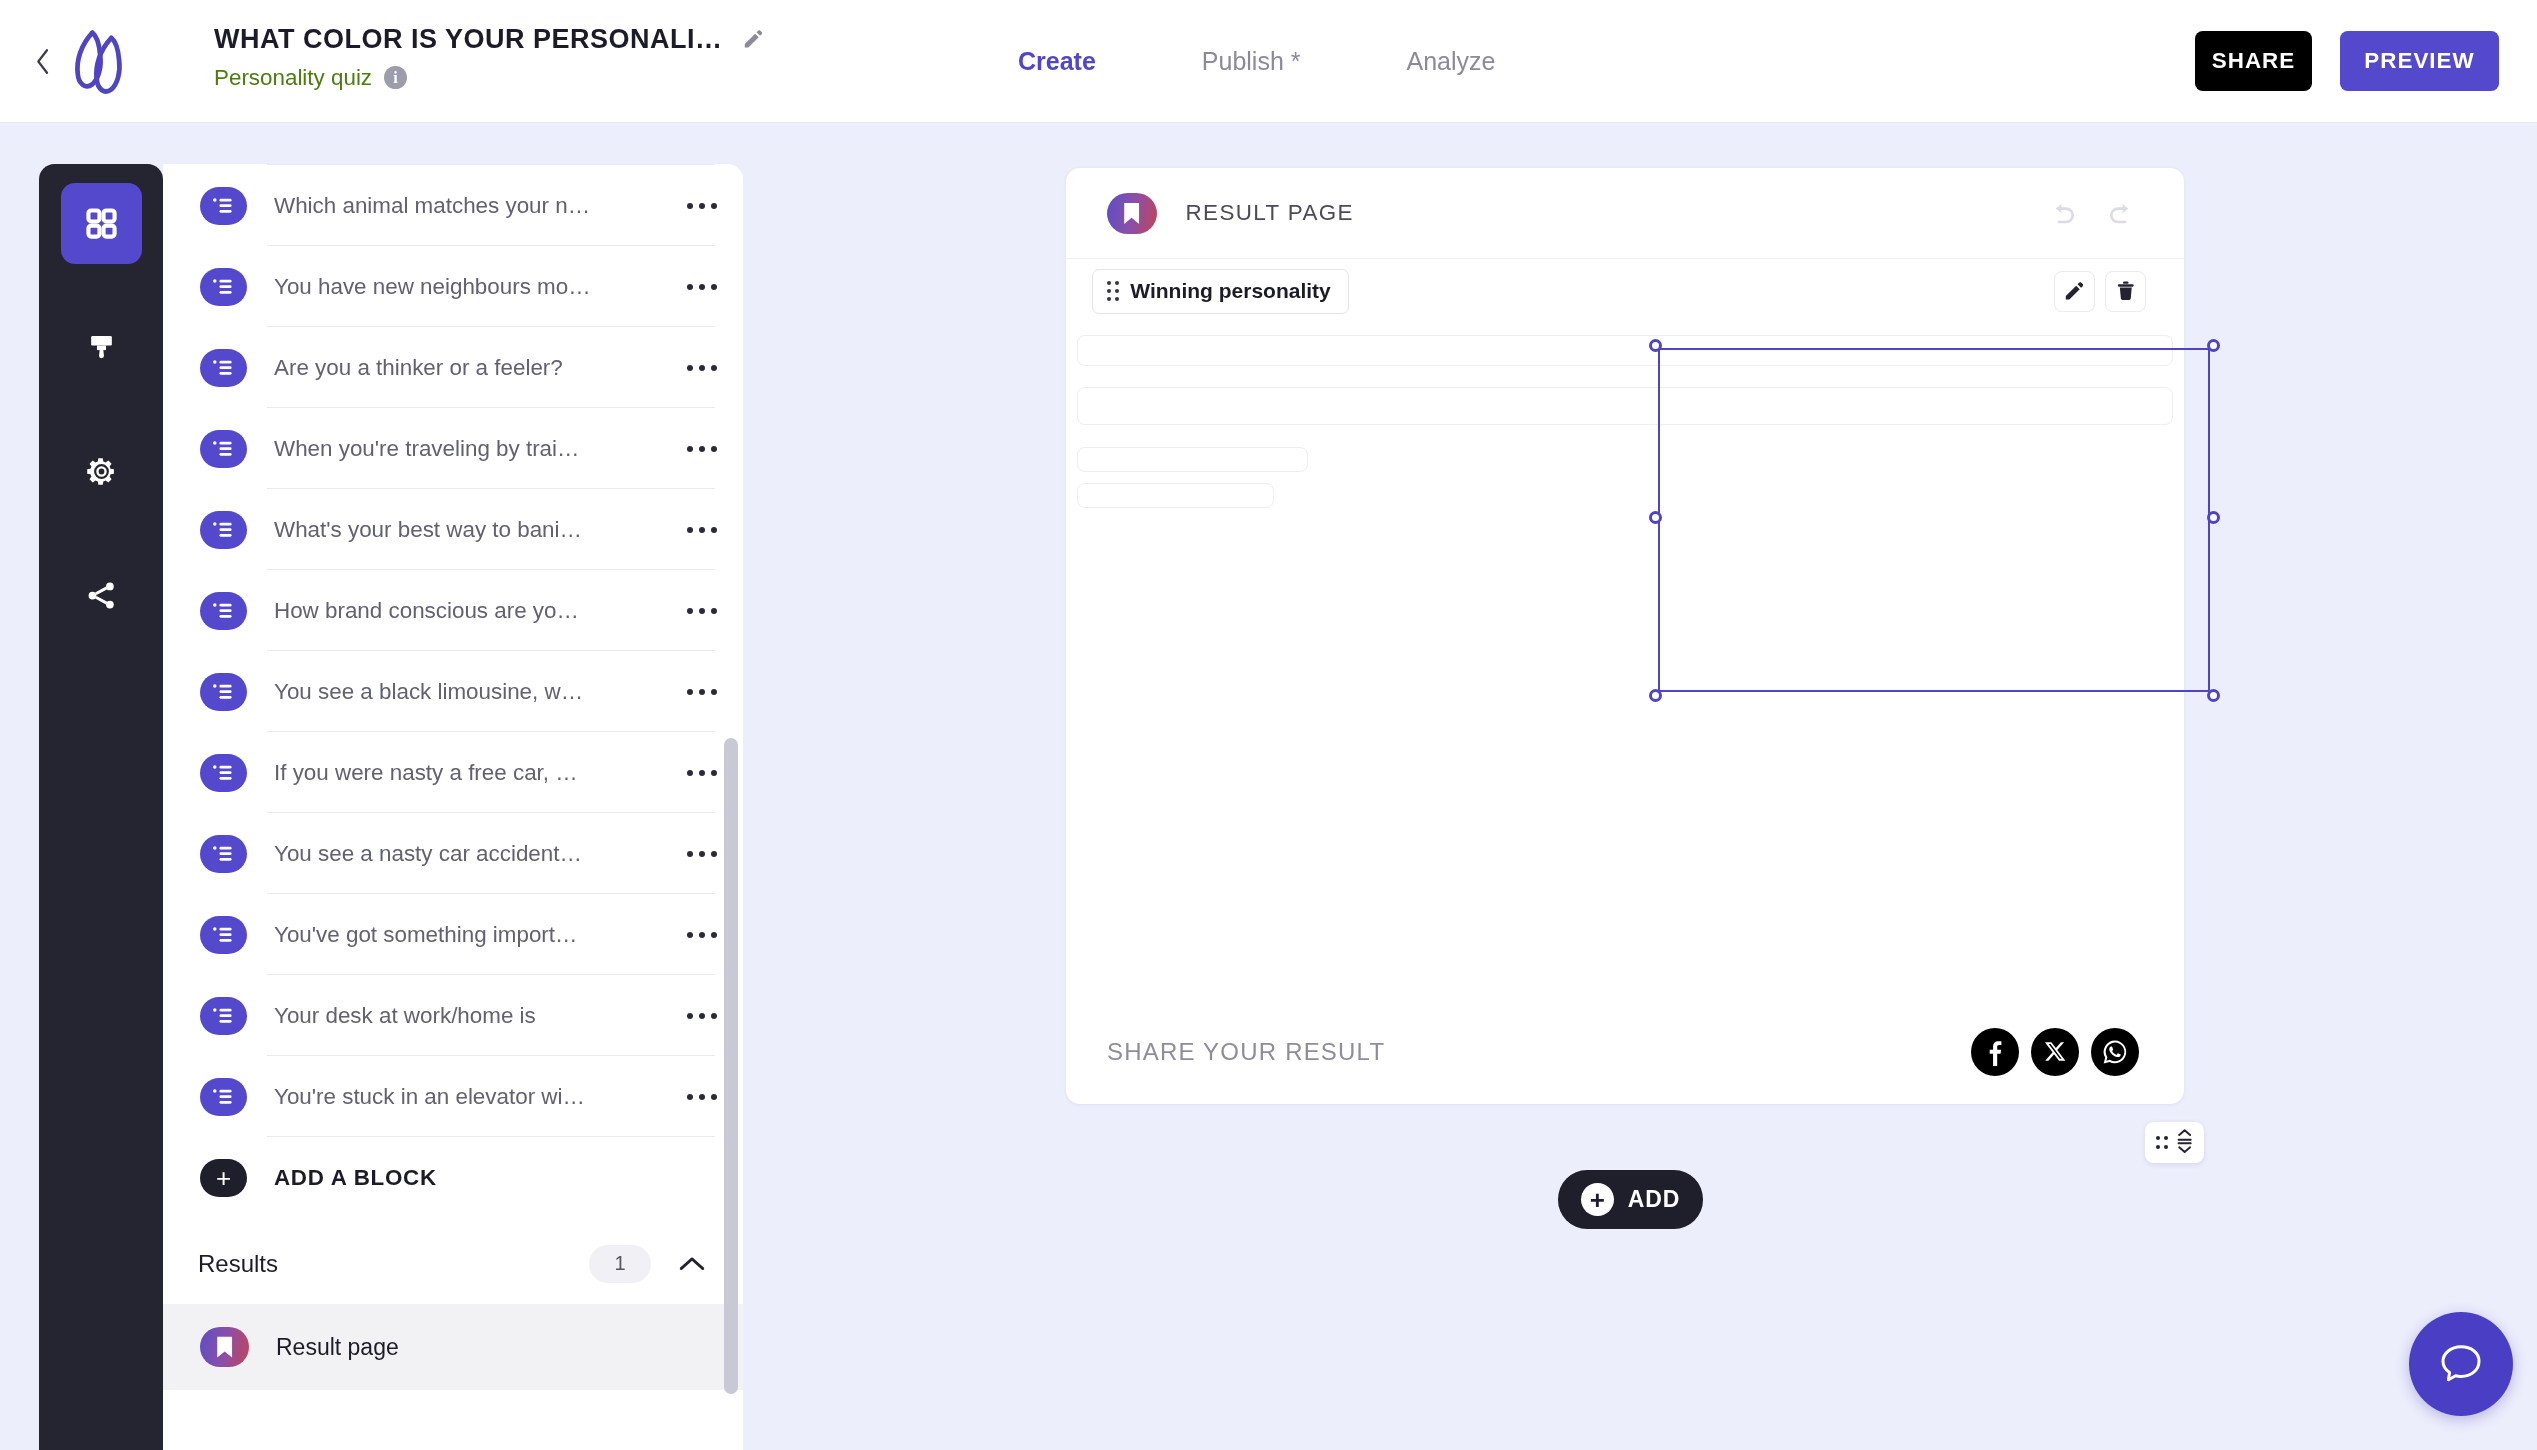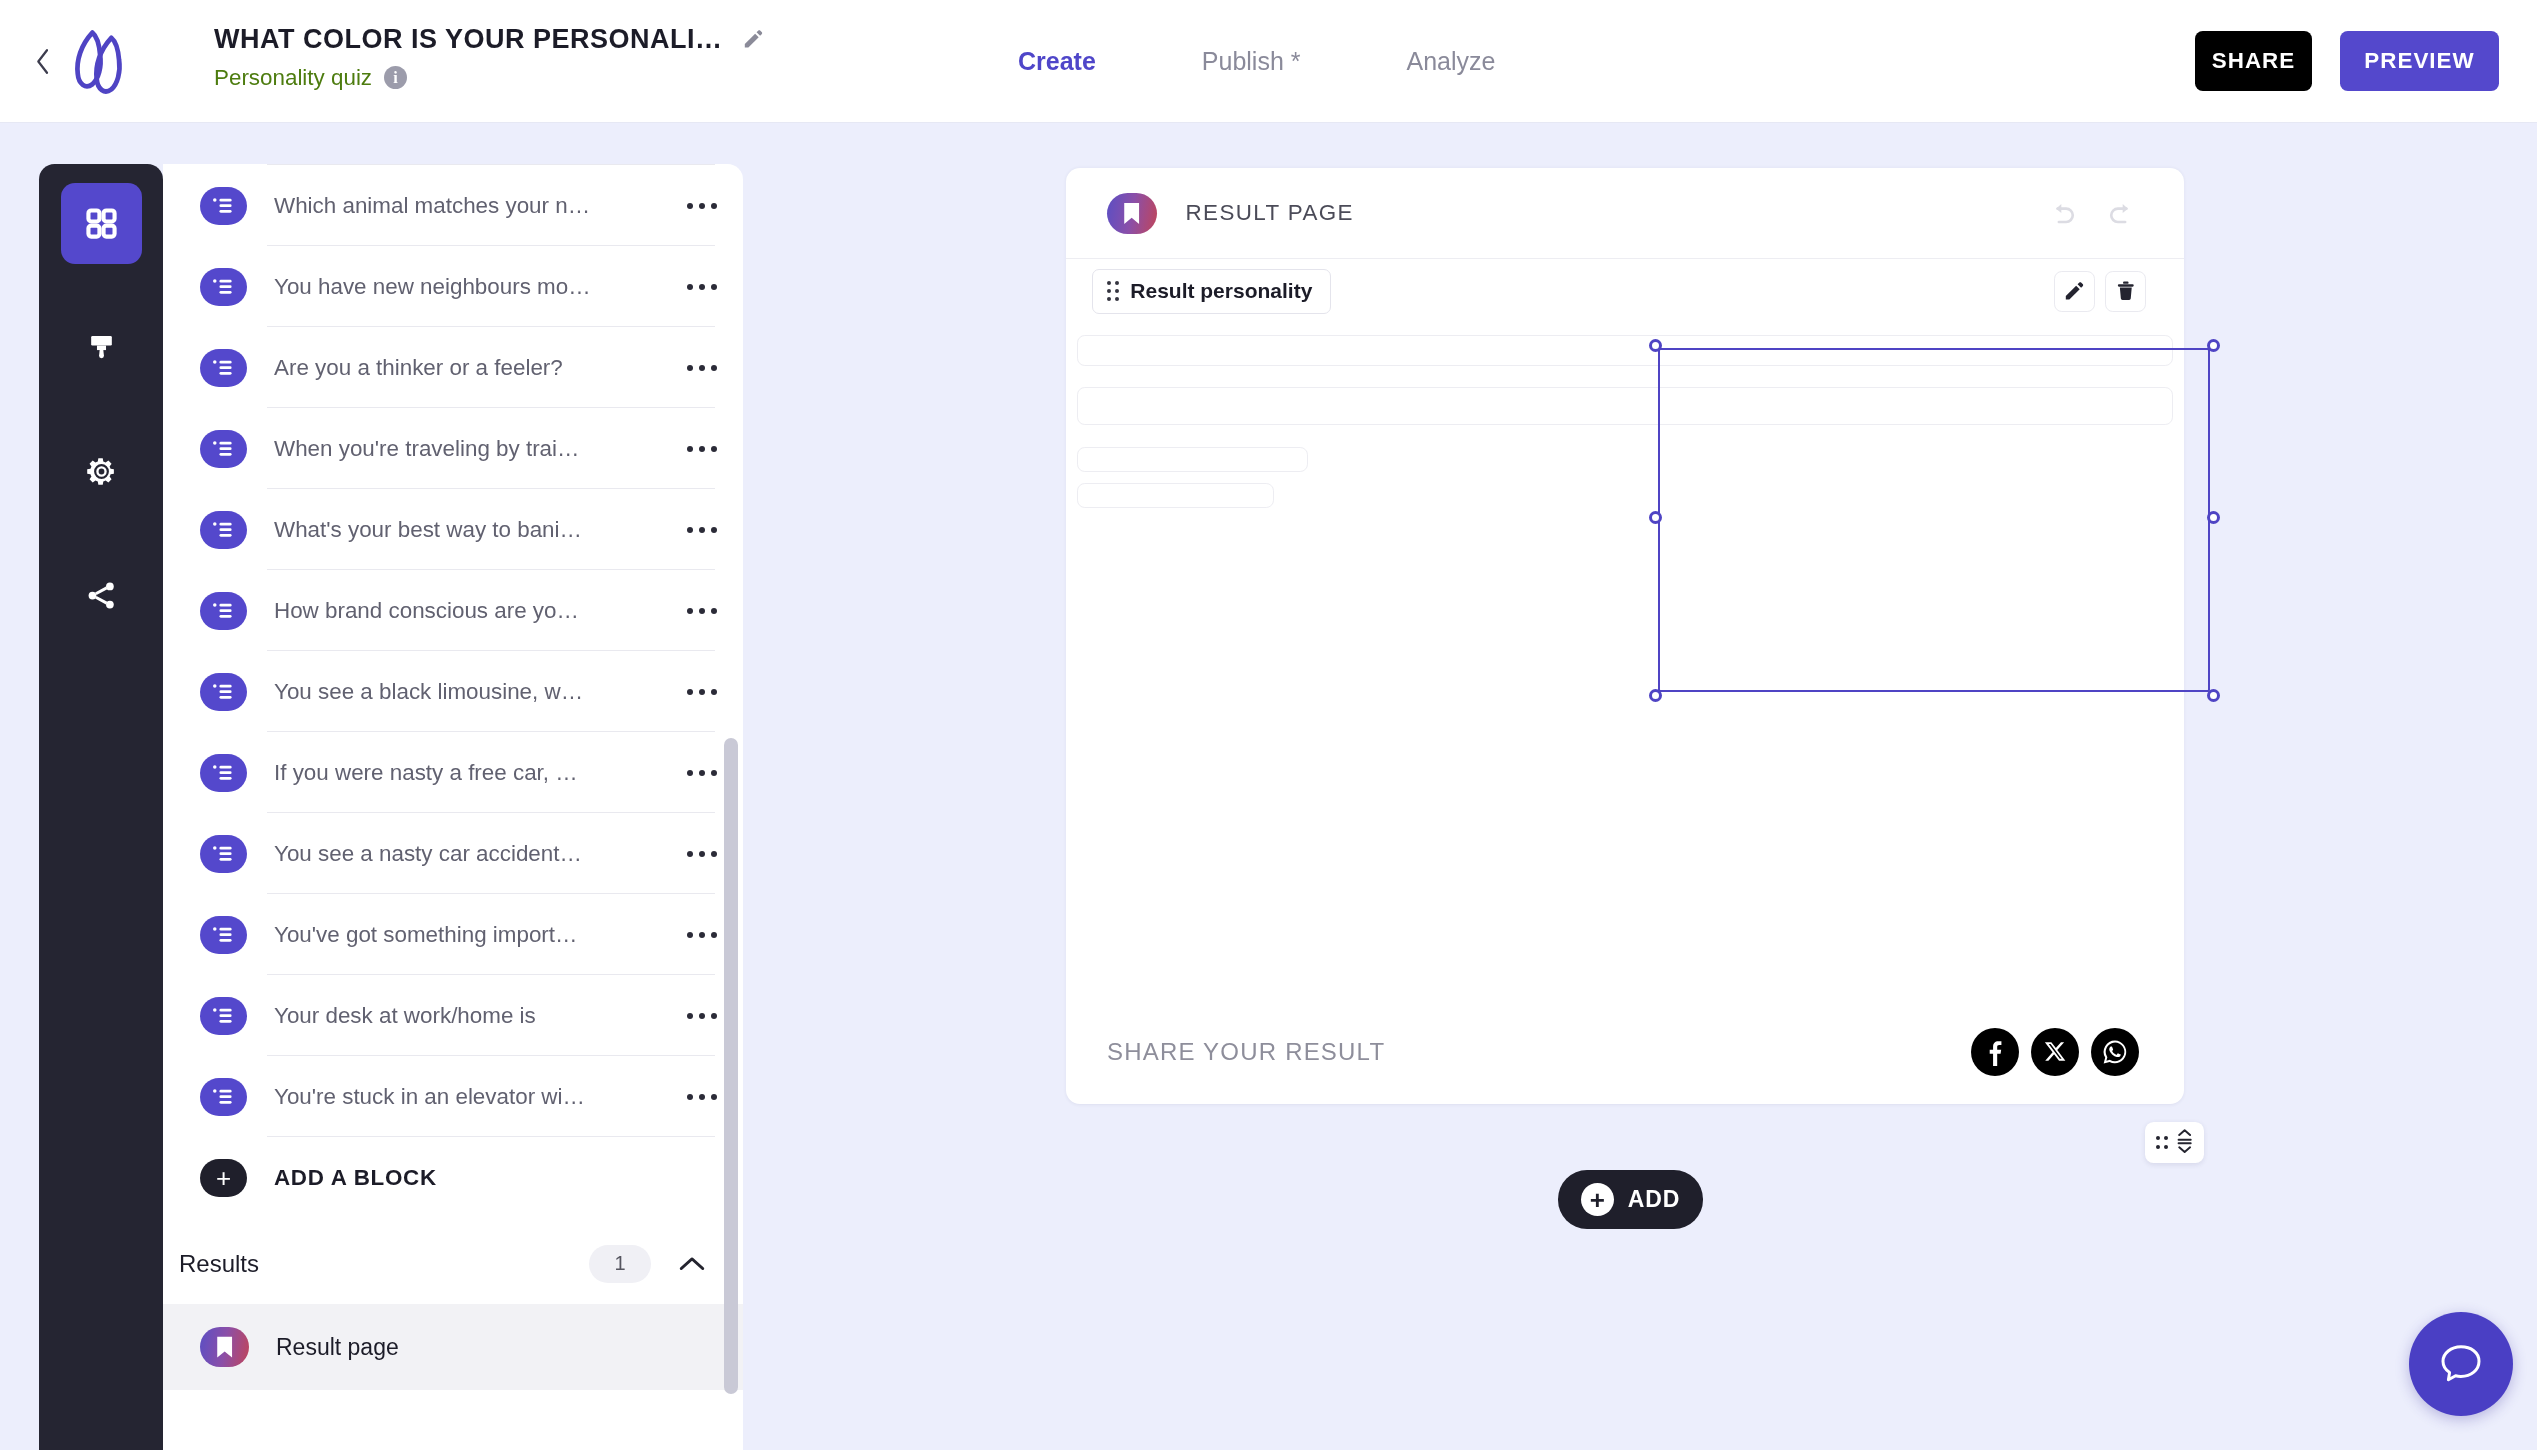--- a/index.html
+++ b/index.html
@@ -116,21 +116,21 @@
     display: flex; align-items: center; justify-content: center;
     color: #fff; font-size: 26px; line-height: 1; flex: 0 0 auto;
   }
   .add-block-label {
     margin-left: 27px; font-size: 22.4px; font-weight: bold;
     letter-spacing: 0.7px; color: #1c1c28;
   }
 
   .results-header {
     position: relative; height: 81px; display: flex; align-items: center;
-    padding: 0 37px 0 16px; margin-top: 5.2px;
+    padding: 0 37px 0 35px; margin-top: 5.2px;
   }
   .results-title { font-size: 24px; color: #1c1c28; flex: 1 1 auto; }
   .results-count {
     width: 62px; height: 38px; border-radius: 19px; background: #f0f0f5;
     display: flex; align-items: center; justify-content: center;
     font-size: 20px; color: #55555f;
   }
   .results-chevron {
     margin-left: 26px; width: 29px; height: 29px;
     display: flex; align-items: center; justify-content: center; cursor: pointer;
@@ -607,21 +607,21 @@
   <div class="block-toolbar">
     <span class="block-chip">
       <span class="drag-dots">
           <i></i>
           <i></i>
           <i></i>
           <i></i>
           <i></i>
           <i></i>
         </span>
-      <span class="block-chip-label">Result personality</span>
+      <span class="block-chip-label">Winning personality</span>
     </span>
     <span class="block-tools">
       <span class="tool-btn">
         <svg width="22.4" height="22.4" viewBox="0 0 24 24">
           <path d="M3 17.2 L14.1 6.1 L17.9 9.9 L6.8 21 L3 21 Z" fill="#23232f"></path>
           <path d="M15.6 4.6 L17.3 2.9 C18 2.2 19 2.2 19.7 2.9 L21.1 4.3 C21.8 5 21.8 6 21.1 6.7 L19.4 8.4 Z" fill="#23232f"></path>
         </svg>
       </span>
       <span class="tool-btn">
         <svg width="21.6" height="21.6" viewBox="0 0 24 24">

